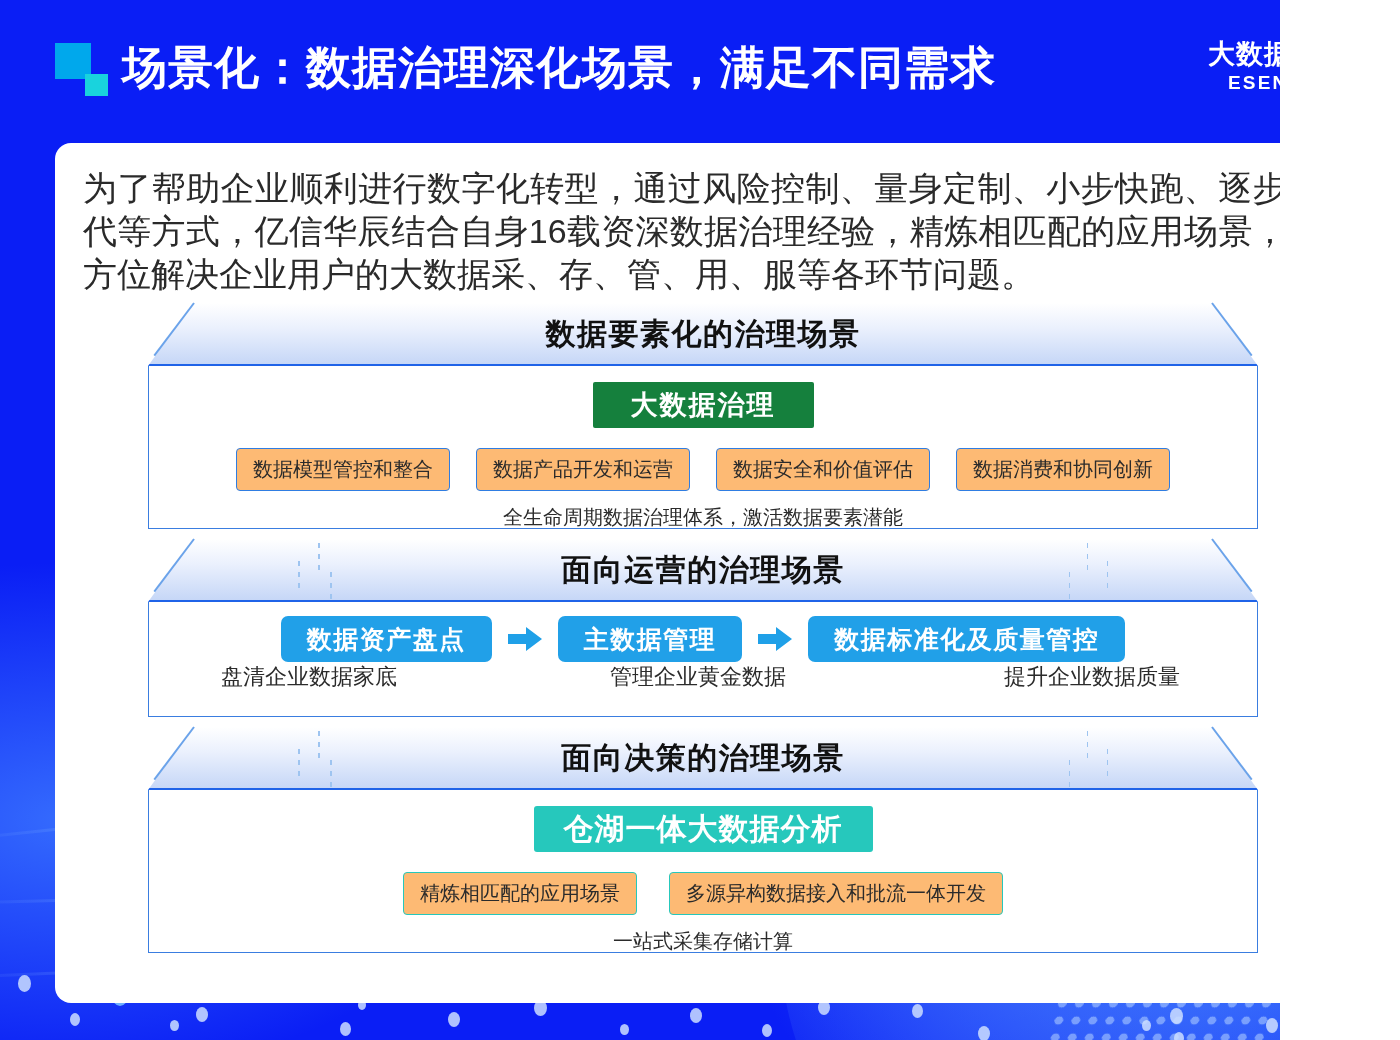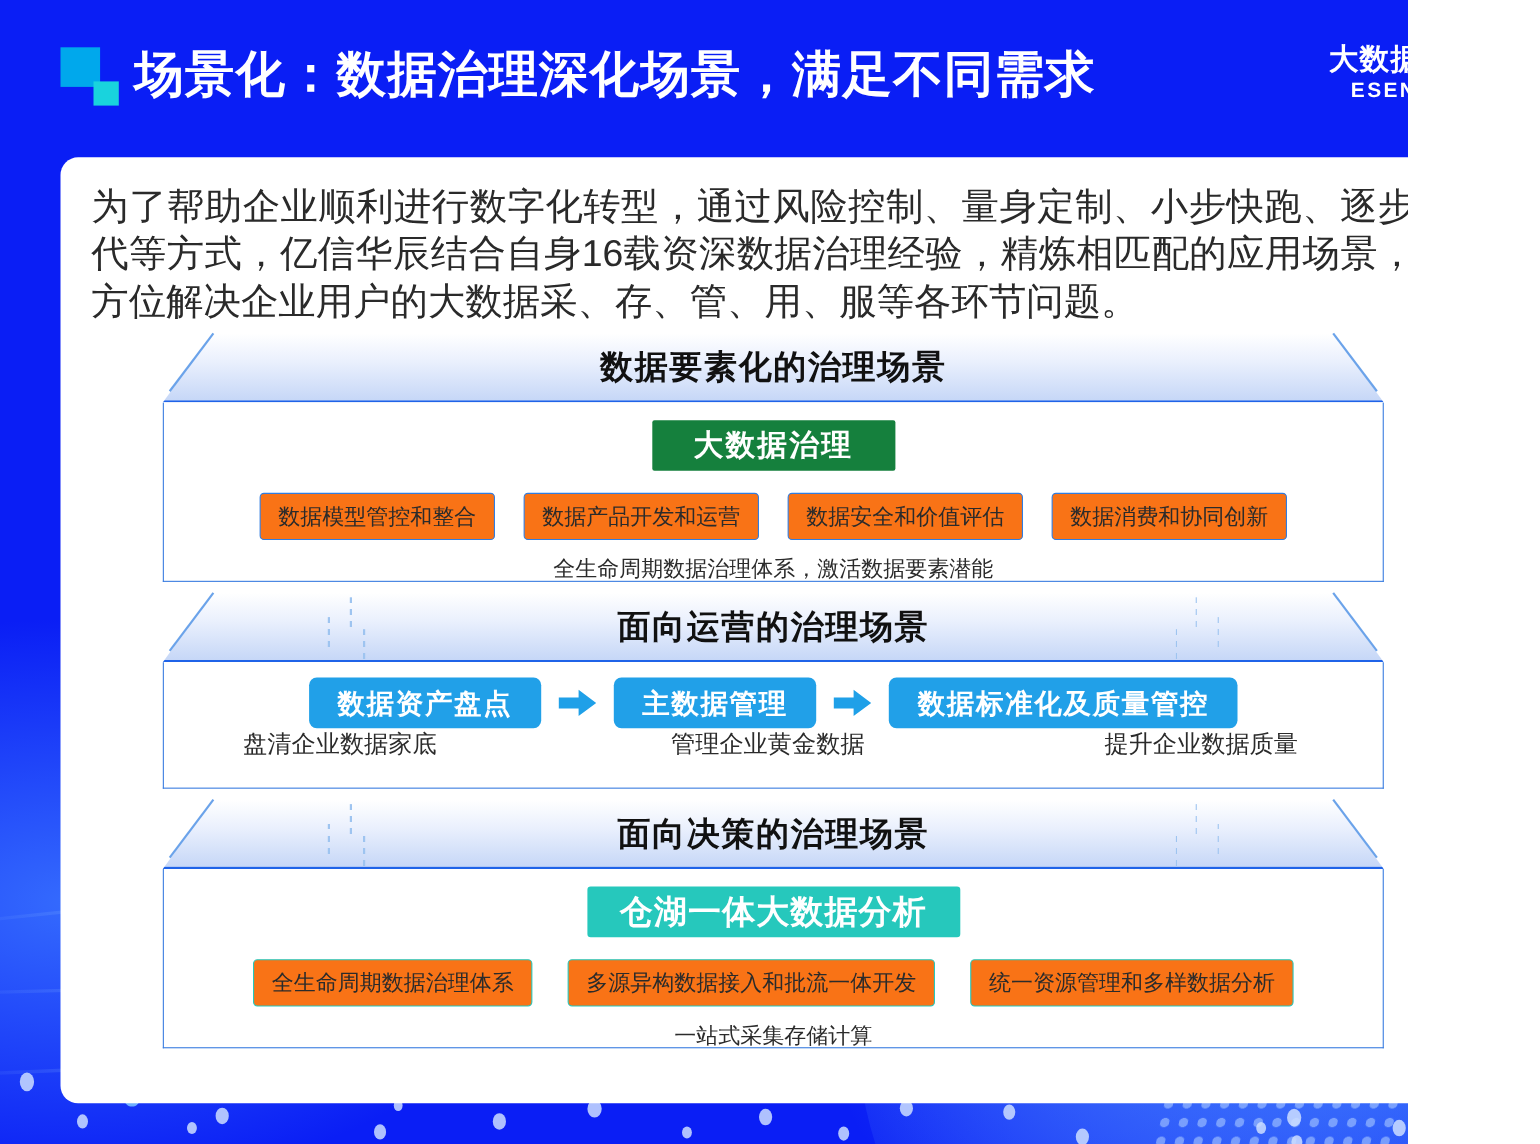--- a/index.html
+++ b/index.html
@@ -165,21 +165,21 @@
   .arrow-ico {
     width: 38px; height: 30px; margin: 0 14px; flex: none;
     display: inline-block;
   }
 
   .tag-row {
     display: flex; justify-content: center; align-items: center; gap: 26px;
   }
   .tag {
     border: 1.6px solid #2f7de2; border-radius: 4px;
-    font-size: 20px; color: #2b2b2b; background: #f97316;
+    font-size: 20px; color: #2b2b2b; background: #fdba74;
     padding: 7px 16px; white-space: nowrap; text-align: center;
   }
   .tag.teal { border-color: #26c8bc; }
 
   .caption {
     text-align: center; font-size: 20px; color: #2b2b2b; white-space: nowrap;
   }
 
   .sub-row { display: flex; justify-content: center; }
   .sub-item {
@@ -311,23 +311,22 @@
           <div class="dash" style="right:170px; top:4px;  height:30px;"></div>
           <div class="dash" style="right:150px; top:22px; height:28px;"></div>
           <div class="dash" style="right:188px; top:33px; height:28px;"></div>
           <div class="banner-title">面向决策的治理场景</div>
         </div>
         <div class="sec-body" style="height:163px; padding-top:16px;">
           <div class="pill-row">
             <div class="pill teal">仓湖一体大数据分析</div>
           </div>
           <div class="tag-row" style="margin-top:20px; gap:32px;">
-            <div class="tag teal">全生命周期数据治理体系</div>
+            <div class="tag teal">精炼相匹配的应用场景</div>
             <div class="tag teal">多源异构数据接入和批流一体开发</div>
-            <div class="tag teal">统一资源管理和多样数据分析</div>
           </div>
           <div class="caption" style="margin-top:13px;">一站式采集存储计算</div>
         </div>
       </div>
 
     </div>
   </div>
 </div>
 
 </body></html>

